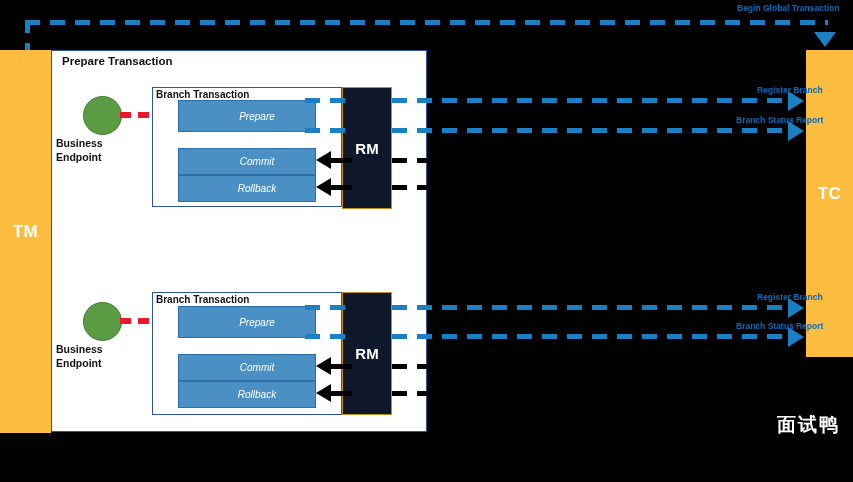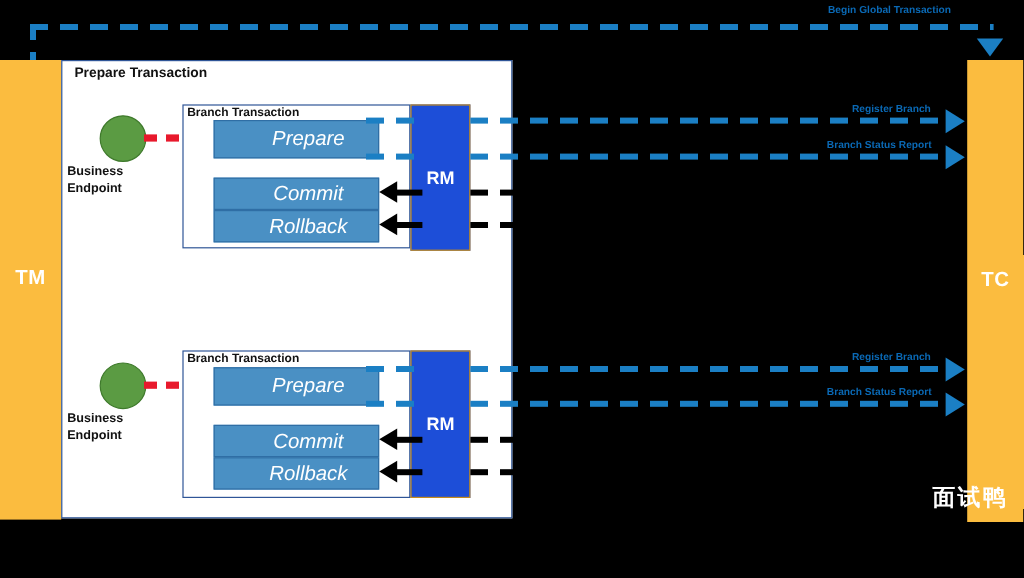--- a/index.html
+++ b/index.html
@@ -15,21 +15,21 @@
   
   .col{
     background:#FBBC3F;
     display:flex;align-items:center;justify-content:center;
   }
   .col-label{
     color:#ffffff;font-weight:bold;font-size:17px;
     letter-spacing:.5px;
   }
   #tm-col{left:0px;top:50px;width:51px;height:383px;}
-  #tc-col{left:806px;top:50px;width:47px;height:385px;}
+  #tc-col{left:806px;top:50px;width:47px;height:307px;}
   #tm-col .col-label, #tc-col .col-label{transform:translateY(-10px);}
 
   
   #global-box{
     left:51px;top:50px;width:376px;height:382px;
     background:#ffffff;
     border:1px solid #2f5597;
     box-sizing:border-box;
   }
   #global-title{
@@ -48,28 +48,28 @@
   }
 
   
   .op-box{
     background:#4A90C4;
     border:1px solid #2f6ea5;
     box-sizing:border-box;
     display:flex;align-items:center;justify-content:center;
   }
   .op-label{
-    color:#ffffff;font-style:italic;font-size:17px;
+    color:#ffffff;font-style:italic;font-size:10px;
     font-family:"Liberation Sans", sans-serif;
     transform:translateX(10px);
   }
 
   
   .rm-box{
-    background:#1d4ed8;
+    background:#0f172a;
     border:1px solid #c58b1c;
     box-sizing:border-box;
     display:flex;align-items:center;justify-content:center;
   }
   .rm-label{color:#ffffff;font-weight:bold;font-size:15px;}
 
   
   .endpoint-circle{
     border-radius:50%;
     background:#5B9B43;
@@ -126,20 +126,21 @@
     border-top:9px solid transparent;
     border-bottom:9px solid transparent;
     border-right:15px solid #000000;
   }
   .solid-black{height:5px;background:#000;}
 
   
   .flow-label{
     color:#0A69B5;font-size:8.5px;font-weight:bold;
     white-space:nowrap;
+    margin-left:47px;
   }
 
   
   #wm-cn{
     color:#ffffff;font-size:19px;font-weight:bold;letter-spacing:2px;
   }
   #wm-url{
     color:#e6e6e6;font-size:19px;letter-spacing:.5px;
   }
 </style>
@@ -245,15 +246,15 @@
   <div class="abs dash-h-black" style="left:392px;top:391px;width:50px;"></div>
 
   <div class="abs dash-h" style="left:392px;top:305px;width:396px;"></div>
   <div class="abs arrow-right-blue" style="left:788px;top:298px;"></div>
   <div class="abs flow-label" style="left:710px;top:292px;">Register Branch</div>
 
   <div class="abs dash-h" style="left:392px;top:334px;width:396px;"></div>
   <div class="abs arrow-right-blue" style="left:788px;top:327px;"></div>
   <div class="abs flow-label" style="left:689px;top:321px;">Branch Status Report</div>
 
-  <div class="abs" id="wm-cn" style="left:777px;top:402px;">面试鸭</div>
+  <div class="abs" id="wm-cn" style="left:777px;top:412px;">面试鸭</div>
 
 </div>
 
 </body></html>

